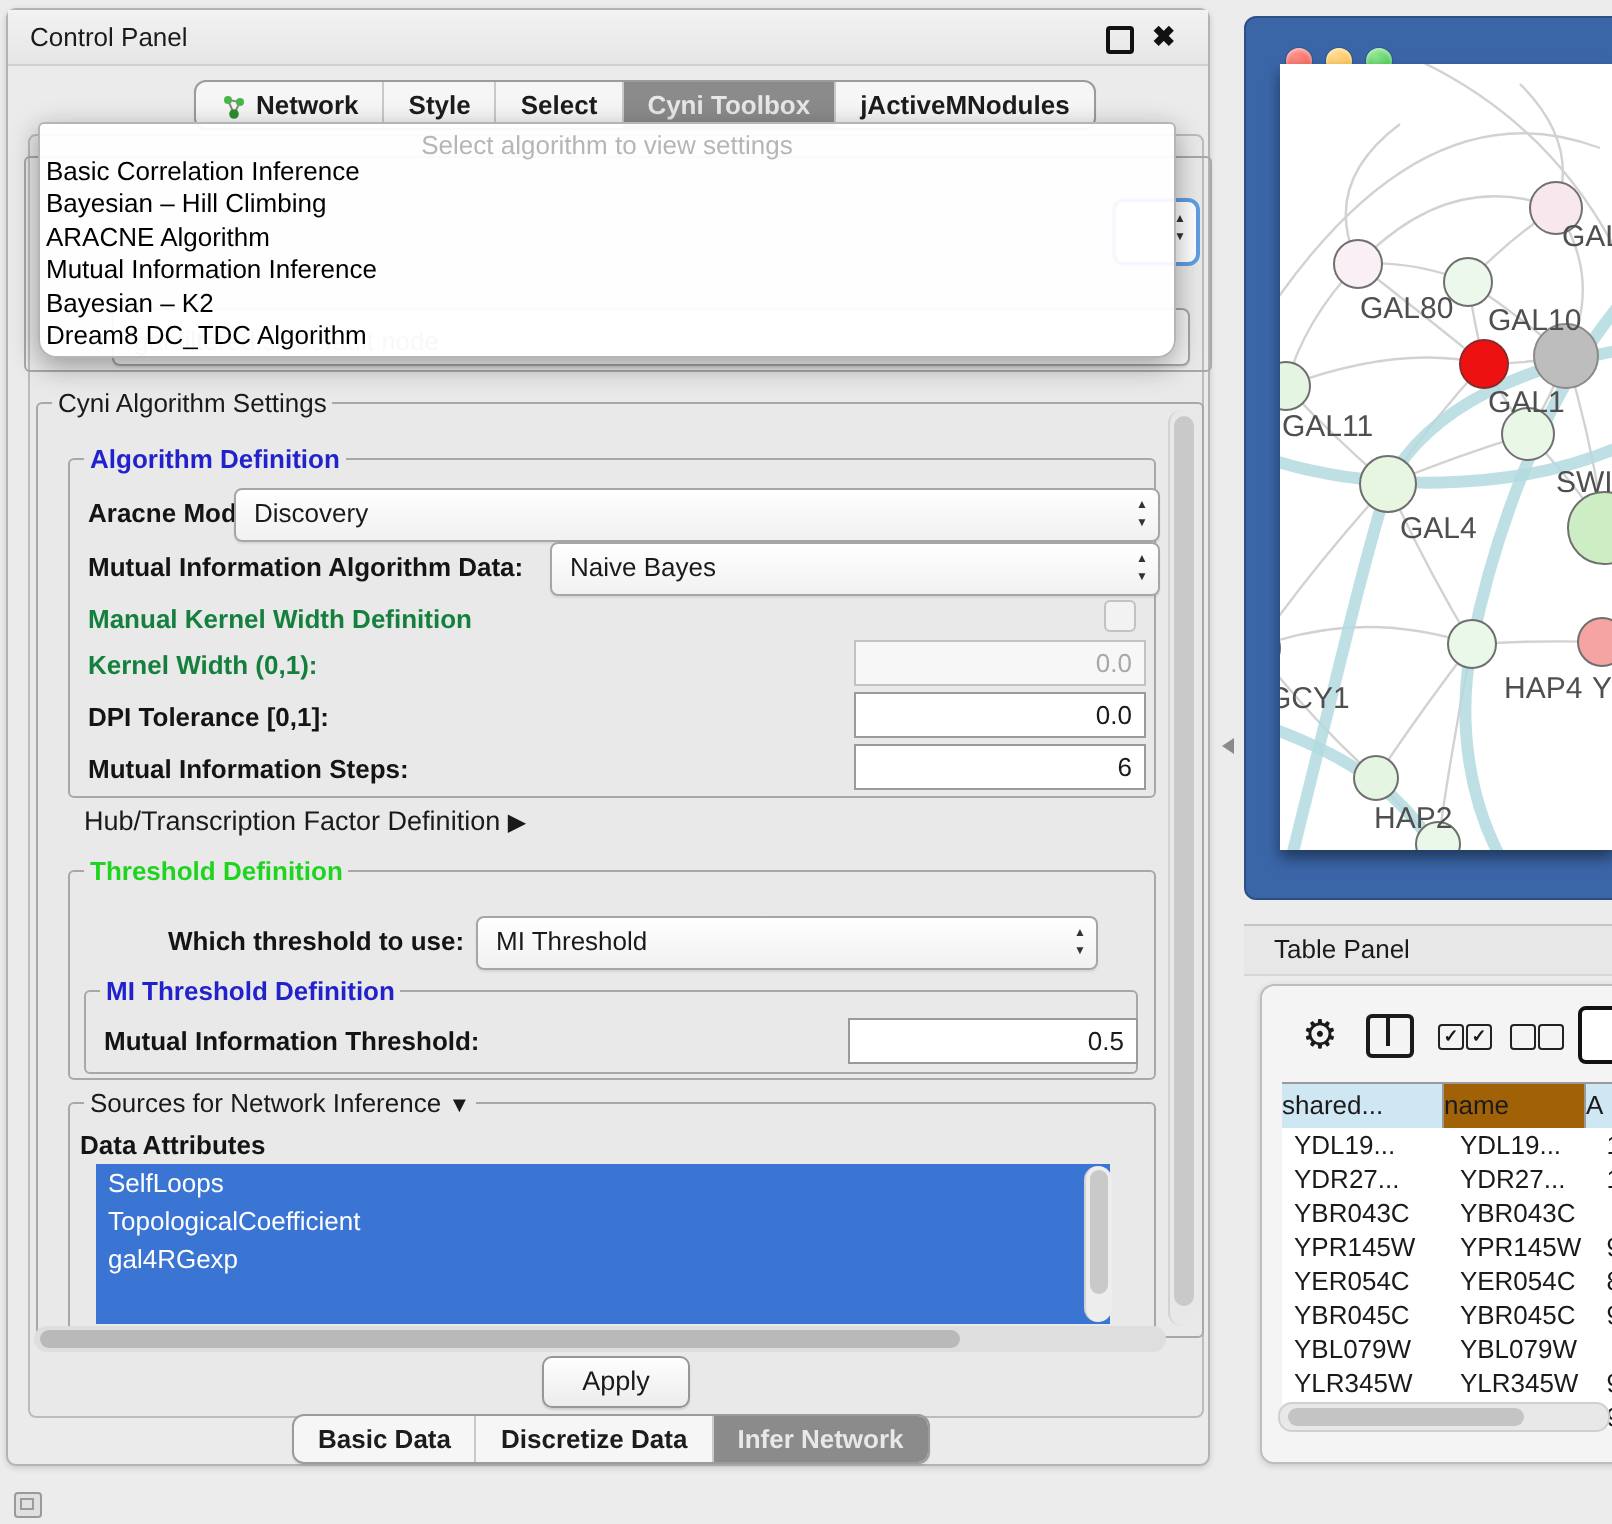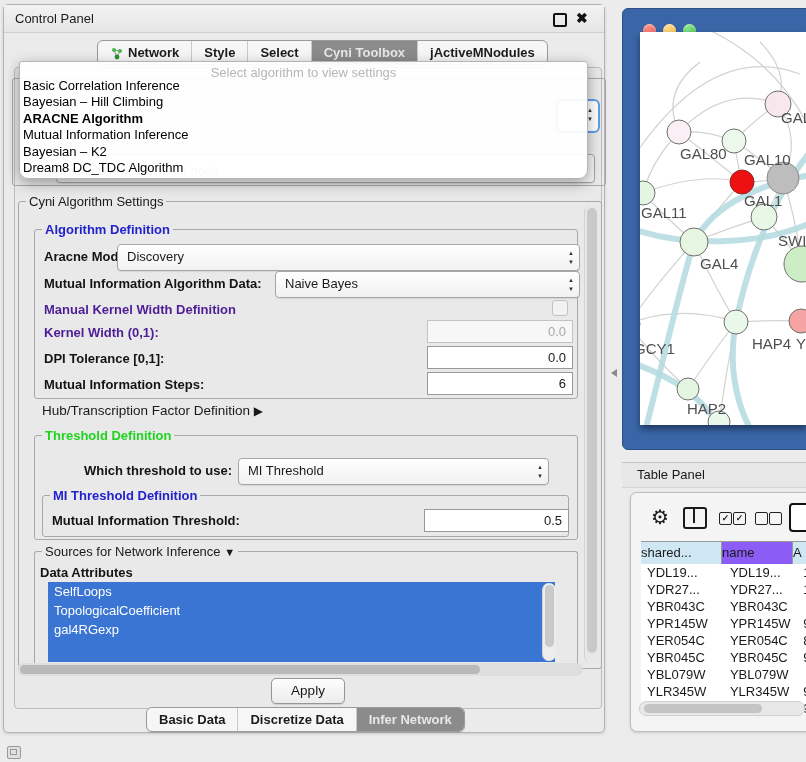--- a/index.html
+++ b/index.html
@@ -22,21 +22,21 @@
   .tab:first-child{border-left:none}
   .tab.sel{background:#8b8b8b;color:#e8e8e8}
   
   #content{position:absolute;left:10px;top:62px;width:586px;height:640px;background:#e9e9e9;
       border:1px solid #bcbcbc;border-radius:4px}
   .group{position:absolute;border:1px solid #a8a8a8;border-radius:3px}
   .gtitle{position:absolute;top:-8px;left:8px;background:#e9e9e9;padding:0 3px;font-size:13px;white-space:nowrap}
   .blue{color:#2222cd;font-weight:bold}
   .green{color:#1fd41f;font-weight:bold}
   .lbl{position:absolute;font-weight:bold;color:#141414;white-space:nowrap}
-  .lbl-dis{position:absolute;font-weight:bold;color:#4c1d95;white-space:nowrap}
+  .lbl-dis{position:absolute;font-weight:bold;color:#15803d;white-space:nowrap}
   .combo{position:absolute;background:linear-gradient(#ffffff,#f1f1f1);border:1px solid #a6a6a6;
       border-radius:4px;line-height:23px;padding-left:9px;box-shadow:0 1px 1px rgba(0,0,0,.08)}
   .spin{position:absolute;right:5px;top:2px;display:flex;flex-direction:column;align-items:center;
       font-size:8px;line-height:9px;color:#333}
   .field{position:absolute;background:#fff;border:1px solid #9a9a9a;text-align:right;
       padding-right:6px;line-height:21px}
   .field.dis{background:#f7f7f7;border-color:#c2c2c2;color:#a8a8a8}
   .cbox{position:absolute;width:14px;height:14px;border:1px solid #c2c2c2;border-radius:3px;background:#f2f2f2}
   .scroll-v{position:absolute;background:#e8e8e8;border-left:1px solid #d2d2d2;border-radius:7px}
   .thumb-v{position:absolute;left:2px;width:10px;background:#c9c9c9;border-radius:6px}
@@ -46,42 +46,42 @@
   #attr-list{position:absolute;left:44px;top:577px;width:507px;height:80px;overflow:hidden;background:#3a75d4}
   #apply{position:absolute;left:267px;top:673px;width:72px;height:24px;border:1px solid #979797;
       border-radius:5px;background:linear-gradient(#fefefe,#ececec);text-align:center;line-height:23px;
       font-size:13.5px;box-shadow:0 1px 1px rgba(0,0,0,.12)}
   
   #popup{position:absolute;left:15px;top:56px;width:567px;height:116px;background:rgba(255,255,255,.94);
       border:1px solid #b5b5b5;border-radius:3px 3px 9px 9px;box-shadow:0 4px 14px rgba(0,0,0,.35);z-index:20}
   #popup-prompt{position:absolute;left:0;right:0;top:3px;text-align:center;color:#b6b6b6;font-size:13px}
   #popup-list{position:absolute;left:3px;right:3px;top:16px}
   .pitem{height:16.4px;line-height:16.4px;font-size:13px;color:#000;padding-left:0}
-  .pitem.bold{font-weight:bold}
+  .pitem.bold{font-weight:normal}
   
   #netwin{position:absolute;left:622px;top:8px;width:184px;height:440px;background:#3a66a8;
       border:1px solid #2d5186;border-radius:6px 0 0 6px}
   .light{position:absolute;top:15px;width:13px;height:13px;border-radius:50%;box-shadow:inset 0 1px 2px rgba(255,255,255,.6),0 0 1px rgba(0,0,0,.5)}
   #netcanvas{position:absolute;left:17px;top:23px;width:167px;height:393px;background:#fff;
       box-shadow:0 4px 7px rgba(0,0,0,.45);overflow:hidden}
   
   #tp-strip{position:absolute;left:622px;top:462px;width:184px;height:24px;background:#e7e7e7;
       border-top:1px solid #c6c6c6;border-bottom:1px solid #d6d6d6}
   #tablewin{position:absolute;left:630px;top:492px;width:200px;height:238px;background:#f4f4f4;
       border:1px solid #bdbdbd;border-radius:7px;box-shadow:0 1px 3px rgba(0,0,0,.15)}
   .tool-ic{position:absolute;color:#1a1a1a}
   .sq{position:absolute;width:11px;height:11px;border:1.5px solid #222;border-radius:2px;
       font-size:9px;line-height:10px;text-align:center;font-weight:bold}
   #t-head{position:absolute;left:10px;top:48px;display:flex;border-top:1px solid #9a9a9a;border-bottom:1px solid #9a9a9a}
   .hcell{height:22px;line-height:22px;text-align:left;border-right:1px solid #9a9a9a;font-size:13px}
   #t-body{position:absolute;left:10px;top:71px;width:220px;height:150px;overflow:hidden;background:#fff}
   .t-row{display:flex;height:17px;line-height:17px}
   .bcell{padding-left:6px;font-size:13px;white-space:nowrap;overflow:hidden}
   .w0{width:80px}.w1{width:70px}.w2{width:60px}
-  .hc0{background:#cfe6f3}.hc1{background:#8b5cf6}.hc2{background:#cfe6f3}
+  .hc0{background:#cfe6f3}.hc1{background:#a16207}.hc2{background:#cfe6f3}
   
   #divider-arrow{position:absolute;left:611px;top:369px;width:0;height:0;
       border-top:4px solid transparent;border-bottom:4px solid transparent;border-right:6px solid #8a8a8a}
   #mini-dock{position:absolute;left:7px;top:746px;width:12px;height:11px;border:1px solid #9a9a9a;
       background:#e0e0e0;border-radius:2px}
   #mini-dock div{position:absolute;left:2px;top:2px;width:5px;height:4px;border:1px solid #9a9a9a}
   .ghost{position:absolute;color:#8f8f8f;white-space:nowrap}
 </style>
 </head>
 <body>

